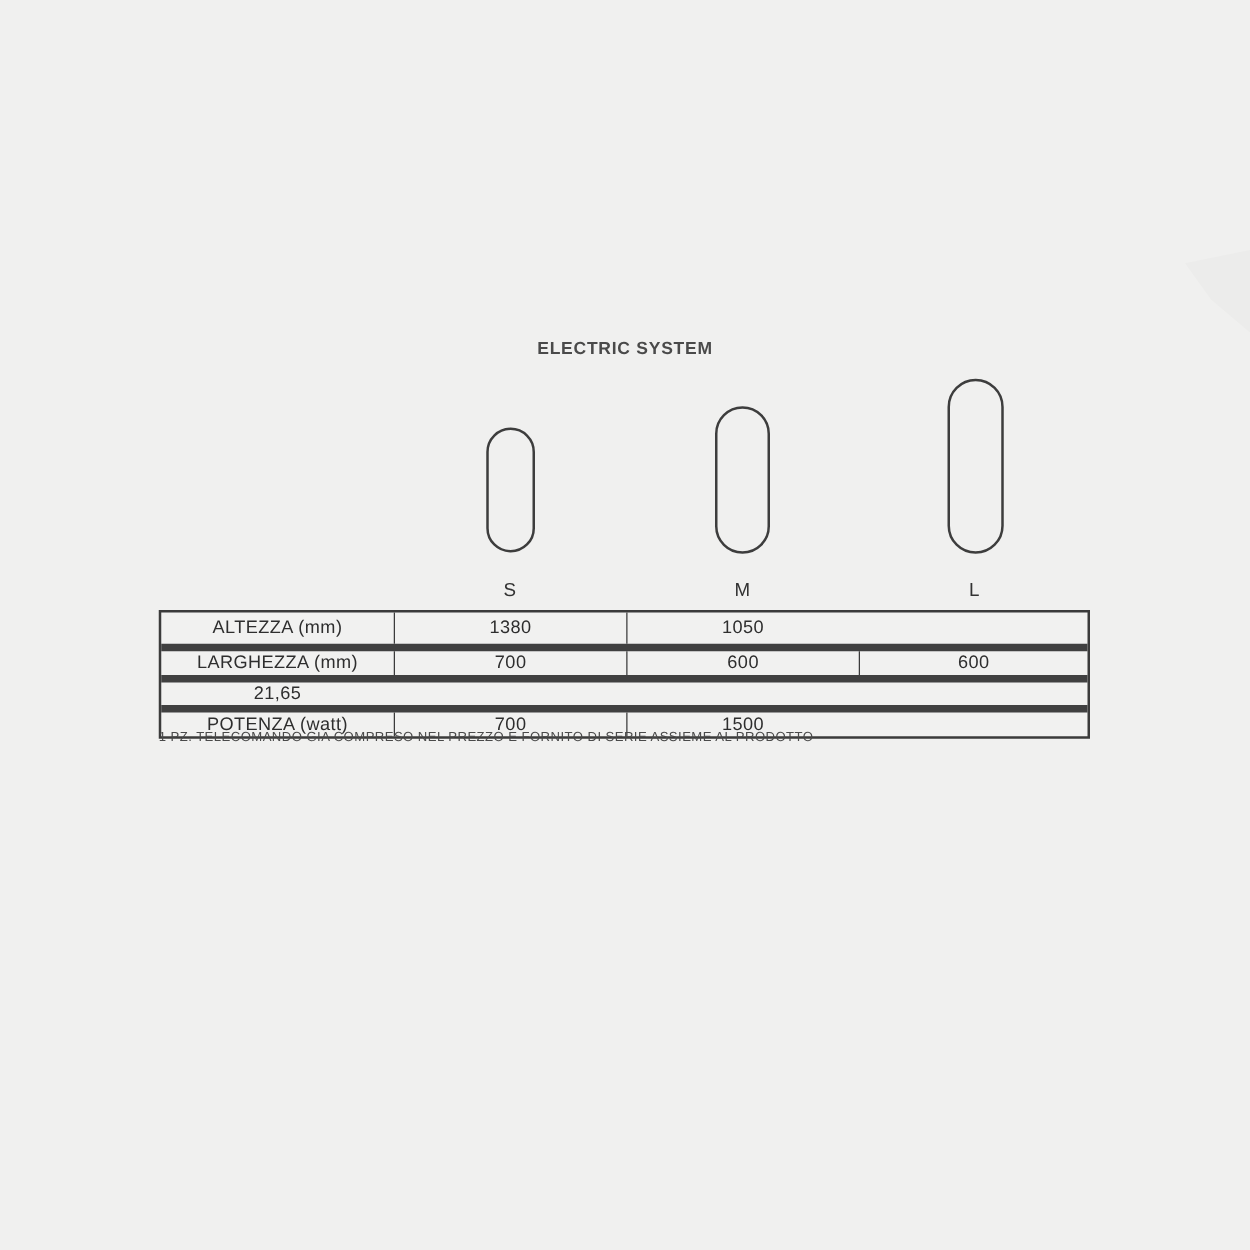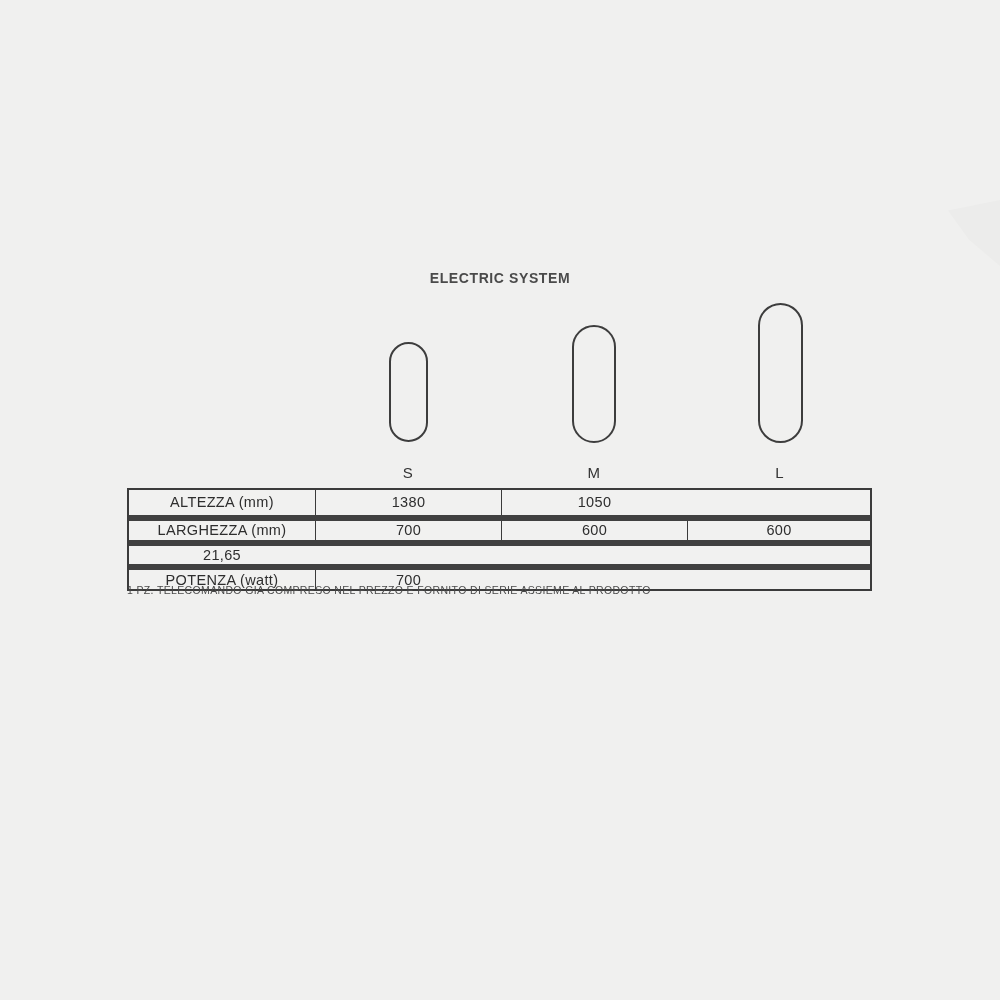--- a/index.html
+++ b/index.html
@@ -129,18 +129,19 @@
       <div class="tcell">700</div>
       <div class="tcell">600</div>
       <div class="tcell">600</div>
     </div>
     <div class="trow">
       <div class="tcell">21,65</div>
     </div>
     <div class="trow">
       <div class="tcell">POTENZA (watt)</div>
       <div class="tcell">700</div>
+      <div class="tcell">1500</div>
     </div>
   </div>
 
   <div class="footnote">1 PZ. TELECOMANDO GIA COMPRESO NEL PREZZO E FORNITO DI SERIE ASSIEME AL PRODOTTO</div>
 
 </div>
 
 </body></html>

